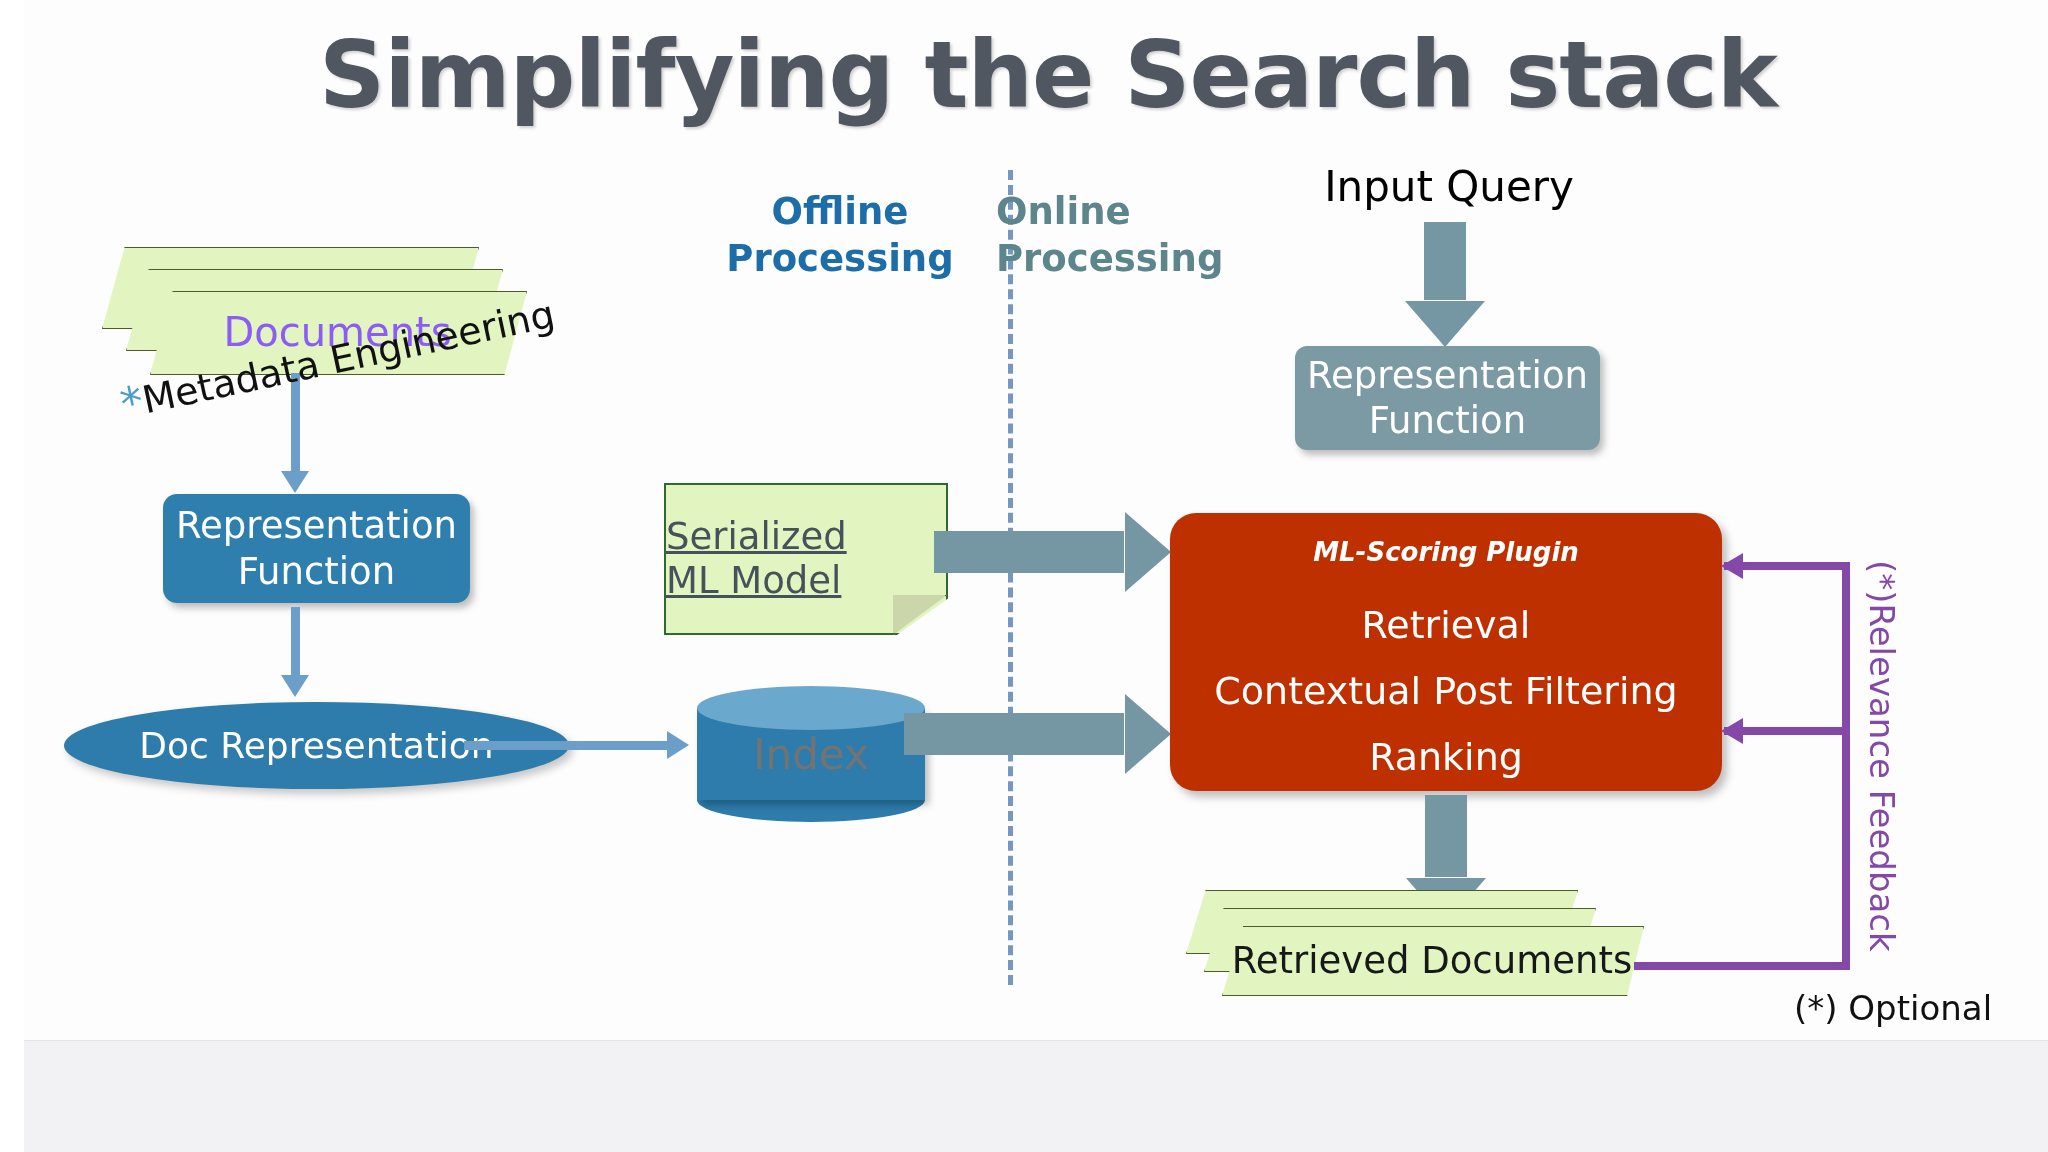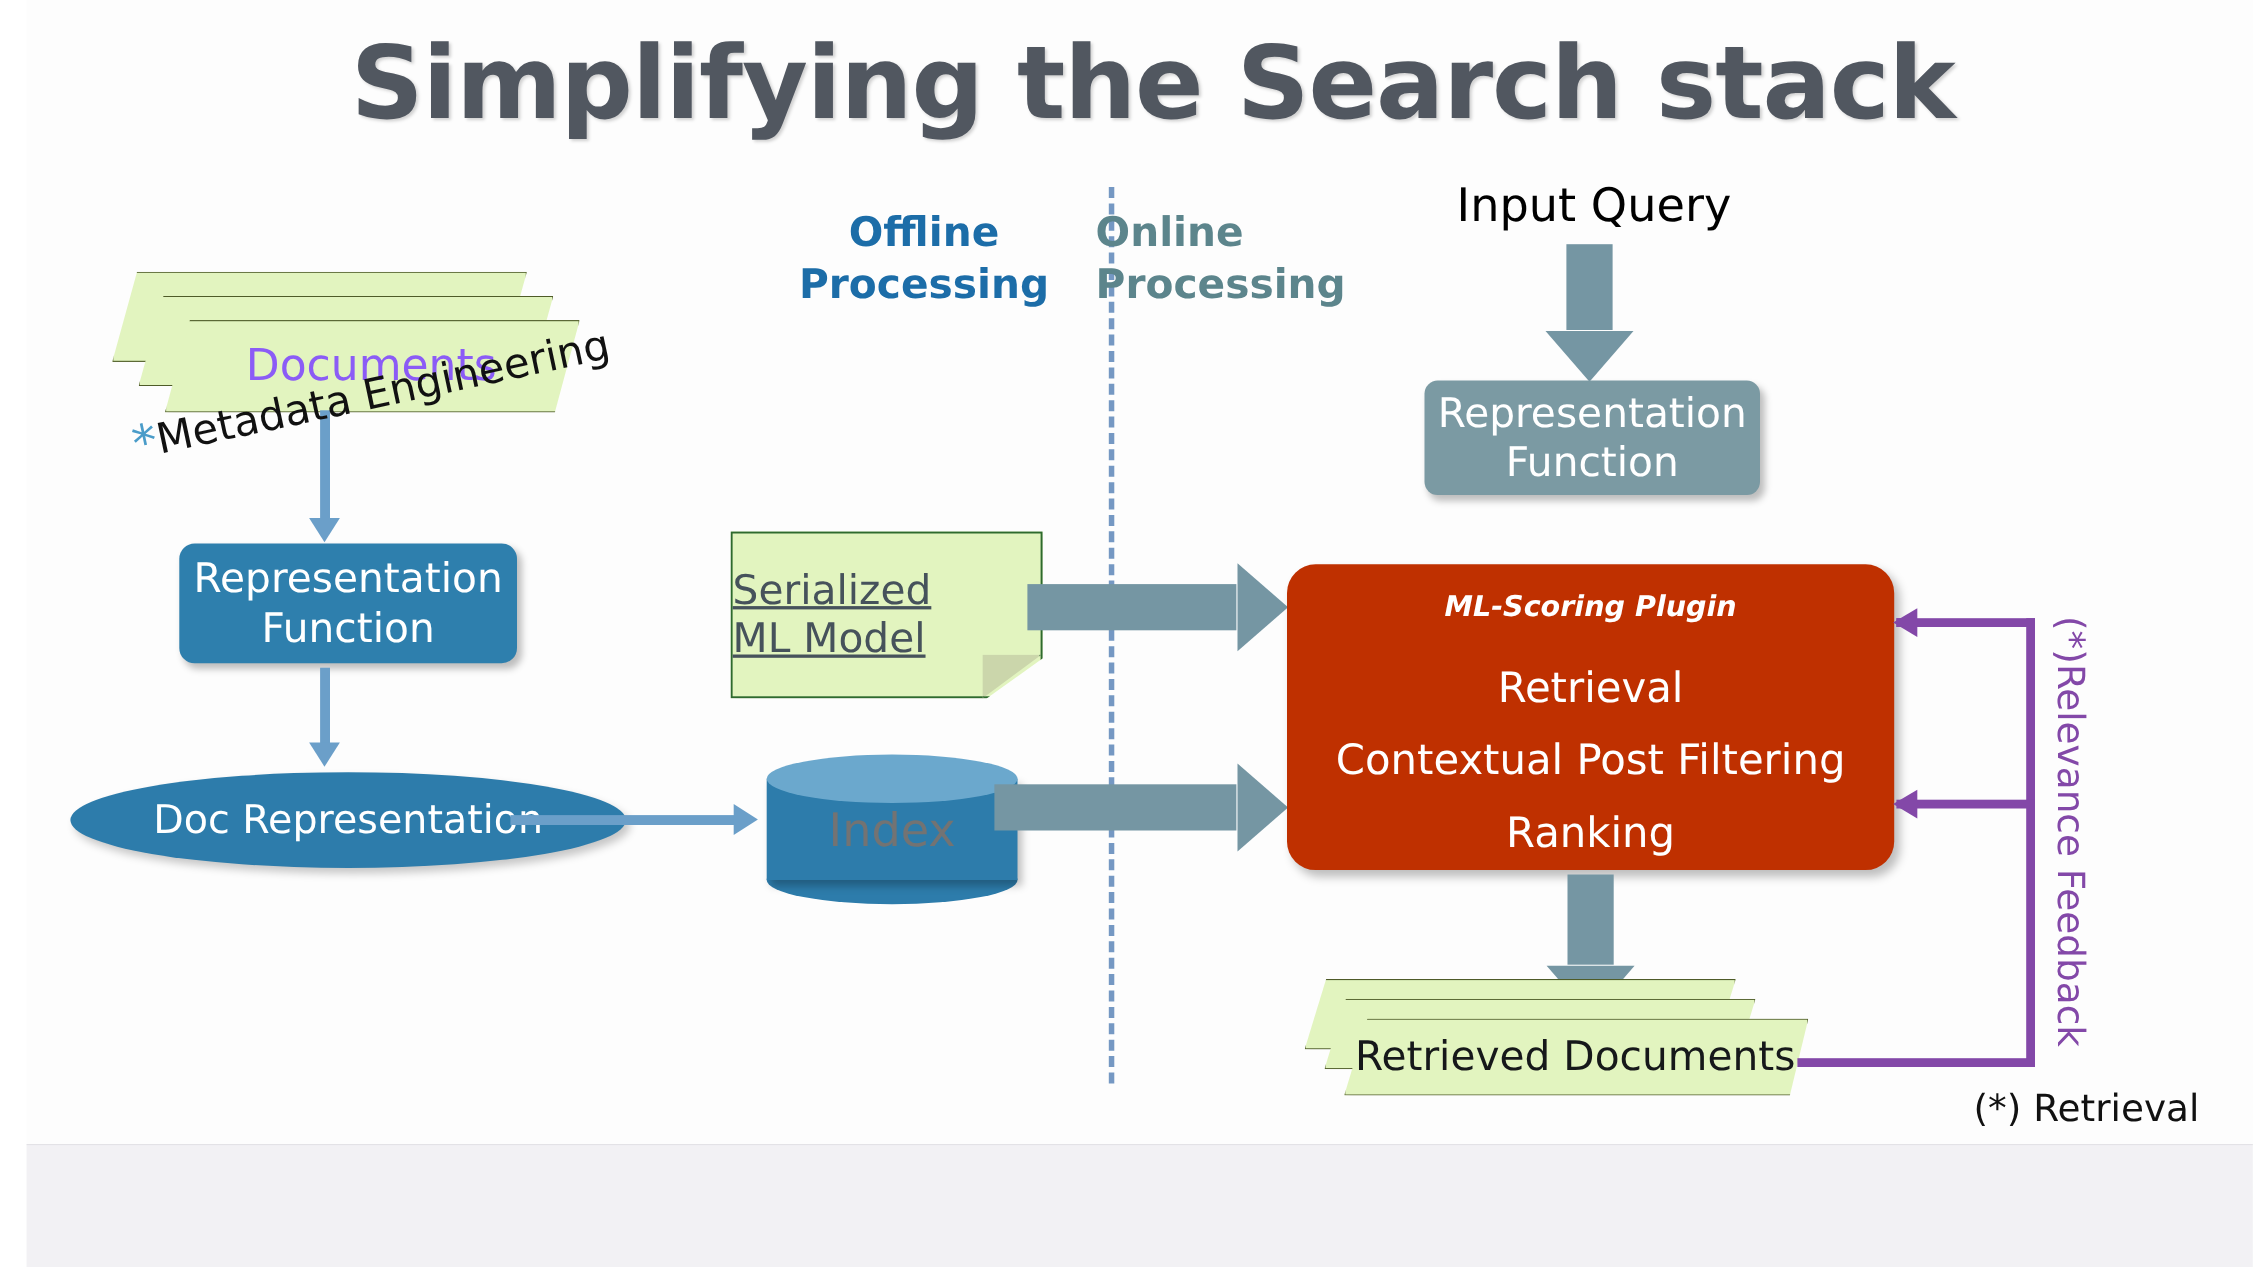--- a/index.html
+++ b/index.html
@@ -256,20 +256,20 @@
   <div class="pl" style="left:1700px;top:562px;width:8px;height:8px;"></div>
   <div class="pl" style="left:1700px;top:562px;width:8px;height:0;"></div>
   <div class="pl" style="left:1710px;top:567px;width:0;height:0;"></div>
   <div class="pl-head" style="left:1697px;top:553px;"></div>
 
   <div class="pl" style="left:1700px;top:727px;width:126px;height:8px;"></div>
   <div class="pl-head" style="left:1697px;top:718px;"></div>
 
   <div id="fb-label">(*)Relevance Feedback</div>
 
-  <div id="optional">(*) Retrieval</div>
+  <div id="optional">(*) Optional</div>
 
   <div id="footer">
     
     
   </div>
 
 </div>
 
 </body></html>

